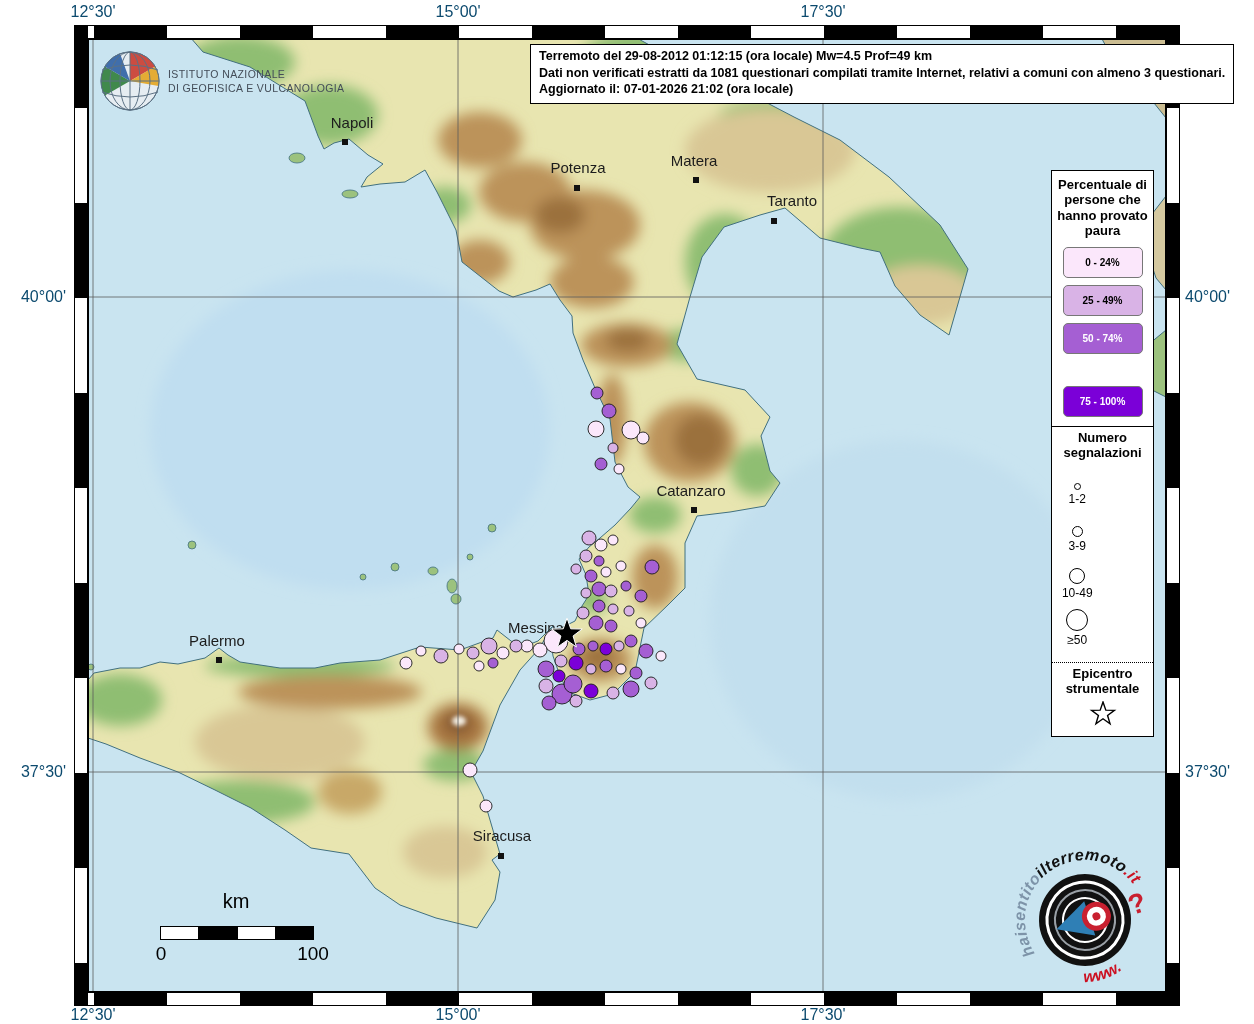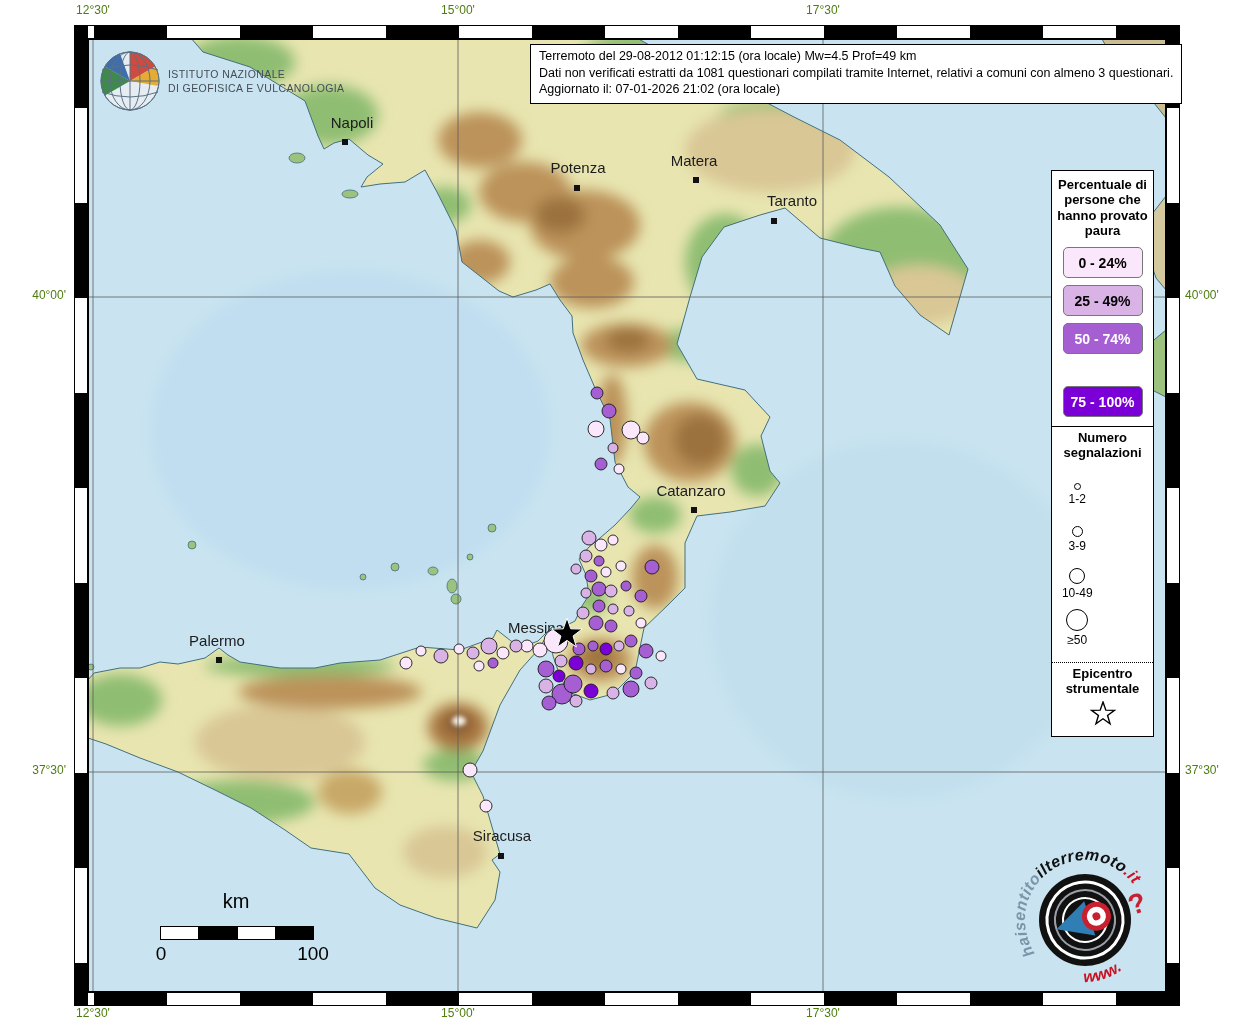--- a/index.html
+++ b/index.html
@@ -8,39 +8,39 @@
   
   .band{position:absolute;border:1px solid #000;box-sizing:border-box;z-index:4;}
   .band-top{left:74px;top:25px;width:1106px;height:14px;
     background:repeating-linear-gradient(90deg,#000 0 73px,#fff 73px 146px);background-position:19px 0;}
   .band-bottom{left:74px;top:992px;width:1106px;height:14px;
     background:repeating-linear-gradient(90deg,#000 0 73px,#fff 73px 146px);background-position:19px 0;}
   .band-left{left:74px;top:25px;width:14px;height:981px;
     background:repeating-linear-gradient(180deg,#000 0 95px,#fff 95px 190px);background-position:0 -13px;}
   .band-right{left:1166px;top:25px;width:14px;height:981px;
     background:repeating-linear-gradient(180deg,#000 0 95px,#fff 95px 190px);background-position:0 -13px;}
-  .coord{position:absolute;font-size:12px;color:#4d7c0f;z-index:5;}
+  .coord{position:absolute;font-size:16px;color:#0c4a6e;z-index:5;}
   .coord.cx{transform:translateX(-50%);}
   .coord.left{left:2px;width:64px;text-align:right;}
   .coord.right{left:1185px;text-align:left;}
   
   #map-svg{position:absolute;left:88px;top:39px;z-index:1;}
   .landbase{fill:#e8e5b0;}
   .coast{fill:none;stroke:#41707f;stroke-width:1;stroke-linejoin:round;}
   .grid{stroke:#5a5a5a;stroke-width:0.8;}
   .city-label{font:15px "Liberation Sans",sans-serif;fill:#1c1c1c;text-anchor:middle;}
   
   .info-box{position:absolute;left:530px;top:44px;background:#fff;border:1px solid #000;
-    padding:3px 8px 5px;font-size:12.5px;line-height:1.32;white-space:nowrap;z-index:7;}
+    padding:3px 8px 5px;font-size:12.5px;line-height:1.32;white-space:nowrap;z-index:7;font-weight:bold;}
   
   .legend{position:absolute;left:1051px;top:170px;width:103px;background:#fff;border:1px solid #000;
     z-index:6;text-align:center;box-sizing:border-box;}
   .leg-title{font-weight:bold;font-size:13px;line-height:1.18;padding:6px 3px 2px;}
   .sw{width:78px;height:29px;margin:7px auto;border:1px solid #777;border-radius:5px;
-    display:flex;align-items:center;justify-content:center;font-weight:bold;font-size:14px;}
+    display:flex;align-items:center;justify-content:center;font-weight:bold;font-size:10px;}
   .leg-sec{border-top:1px solid #000;margin-top:9px;padding:4px 0 6px;}
   .leg-sec.dotted{border-top:1px dotted #000;}
   .leg-title2{font-weight:bold;font-size:13px;line-height:1.15;margin-bottom:4px;}
   .count-grid{display:flex;flex-wrap:wrap;row-gap:3px;gap:6px;}
   .count-cell{width:50%;display:flex;flex-direction:column;align-items:center;}
   .circ-holder{height:25px;display:flex;align-items:flex-end;justify-content:center;}
   .size-circle{display:block;border:1.4px solid #000;border-radius:50%;background:#fff;box-sizing:border-box;}
   .count-label{font-size:12px;margin-top:2px;}
   .leg-star{margin:2px auto 3px;display:block;}
   

